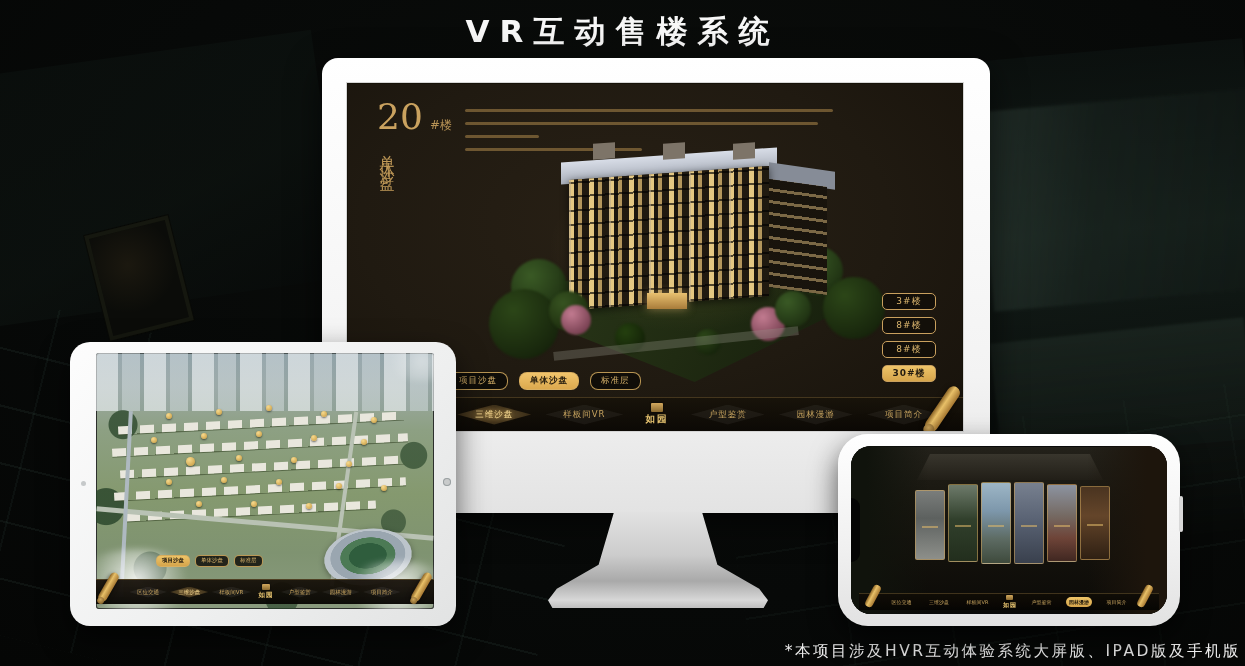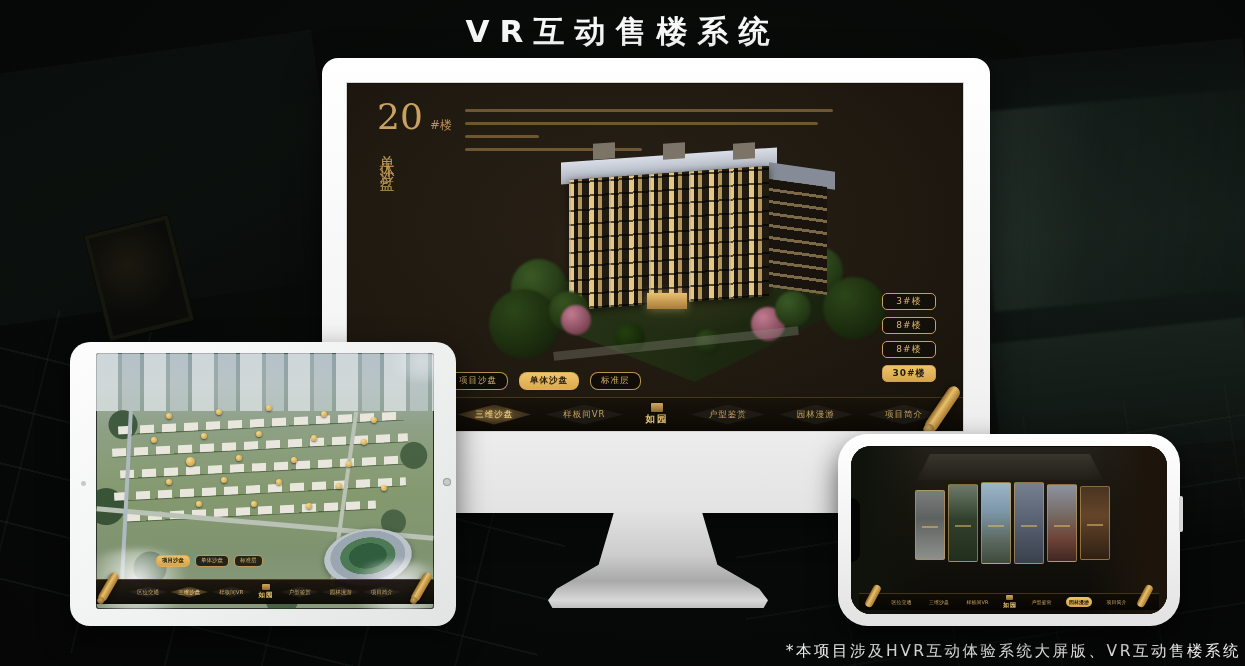--- a/index.html
+++ b/index.html
@@ -365,14 +365,14 @@
         <span class="logo-seal"></span>
         <span class="logo-text">如园</span>
       </div>
       <div class="pnav-item">户型鉴赏</div>
       <div class="pnav-item active">园林漫游</div>
       <div class="pnav-item">项目简介</div>
     </div>
     <div class="abs phone-notch"></div>
   </div>
 
-  <div class="abs footnote">*本项目涉及HVR互动体验系统大屏版、VR互动售楼系统</div>
+  <div class="abs footnote">*本项目涉及HVR互动体验系统大屏版、IPAD版及手机版</div>
 </div>
 
 </body></html>

